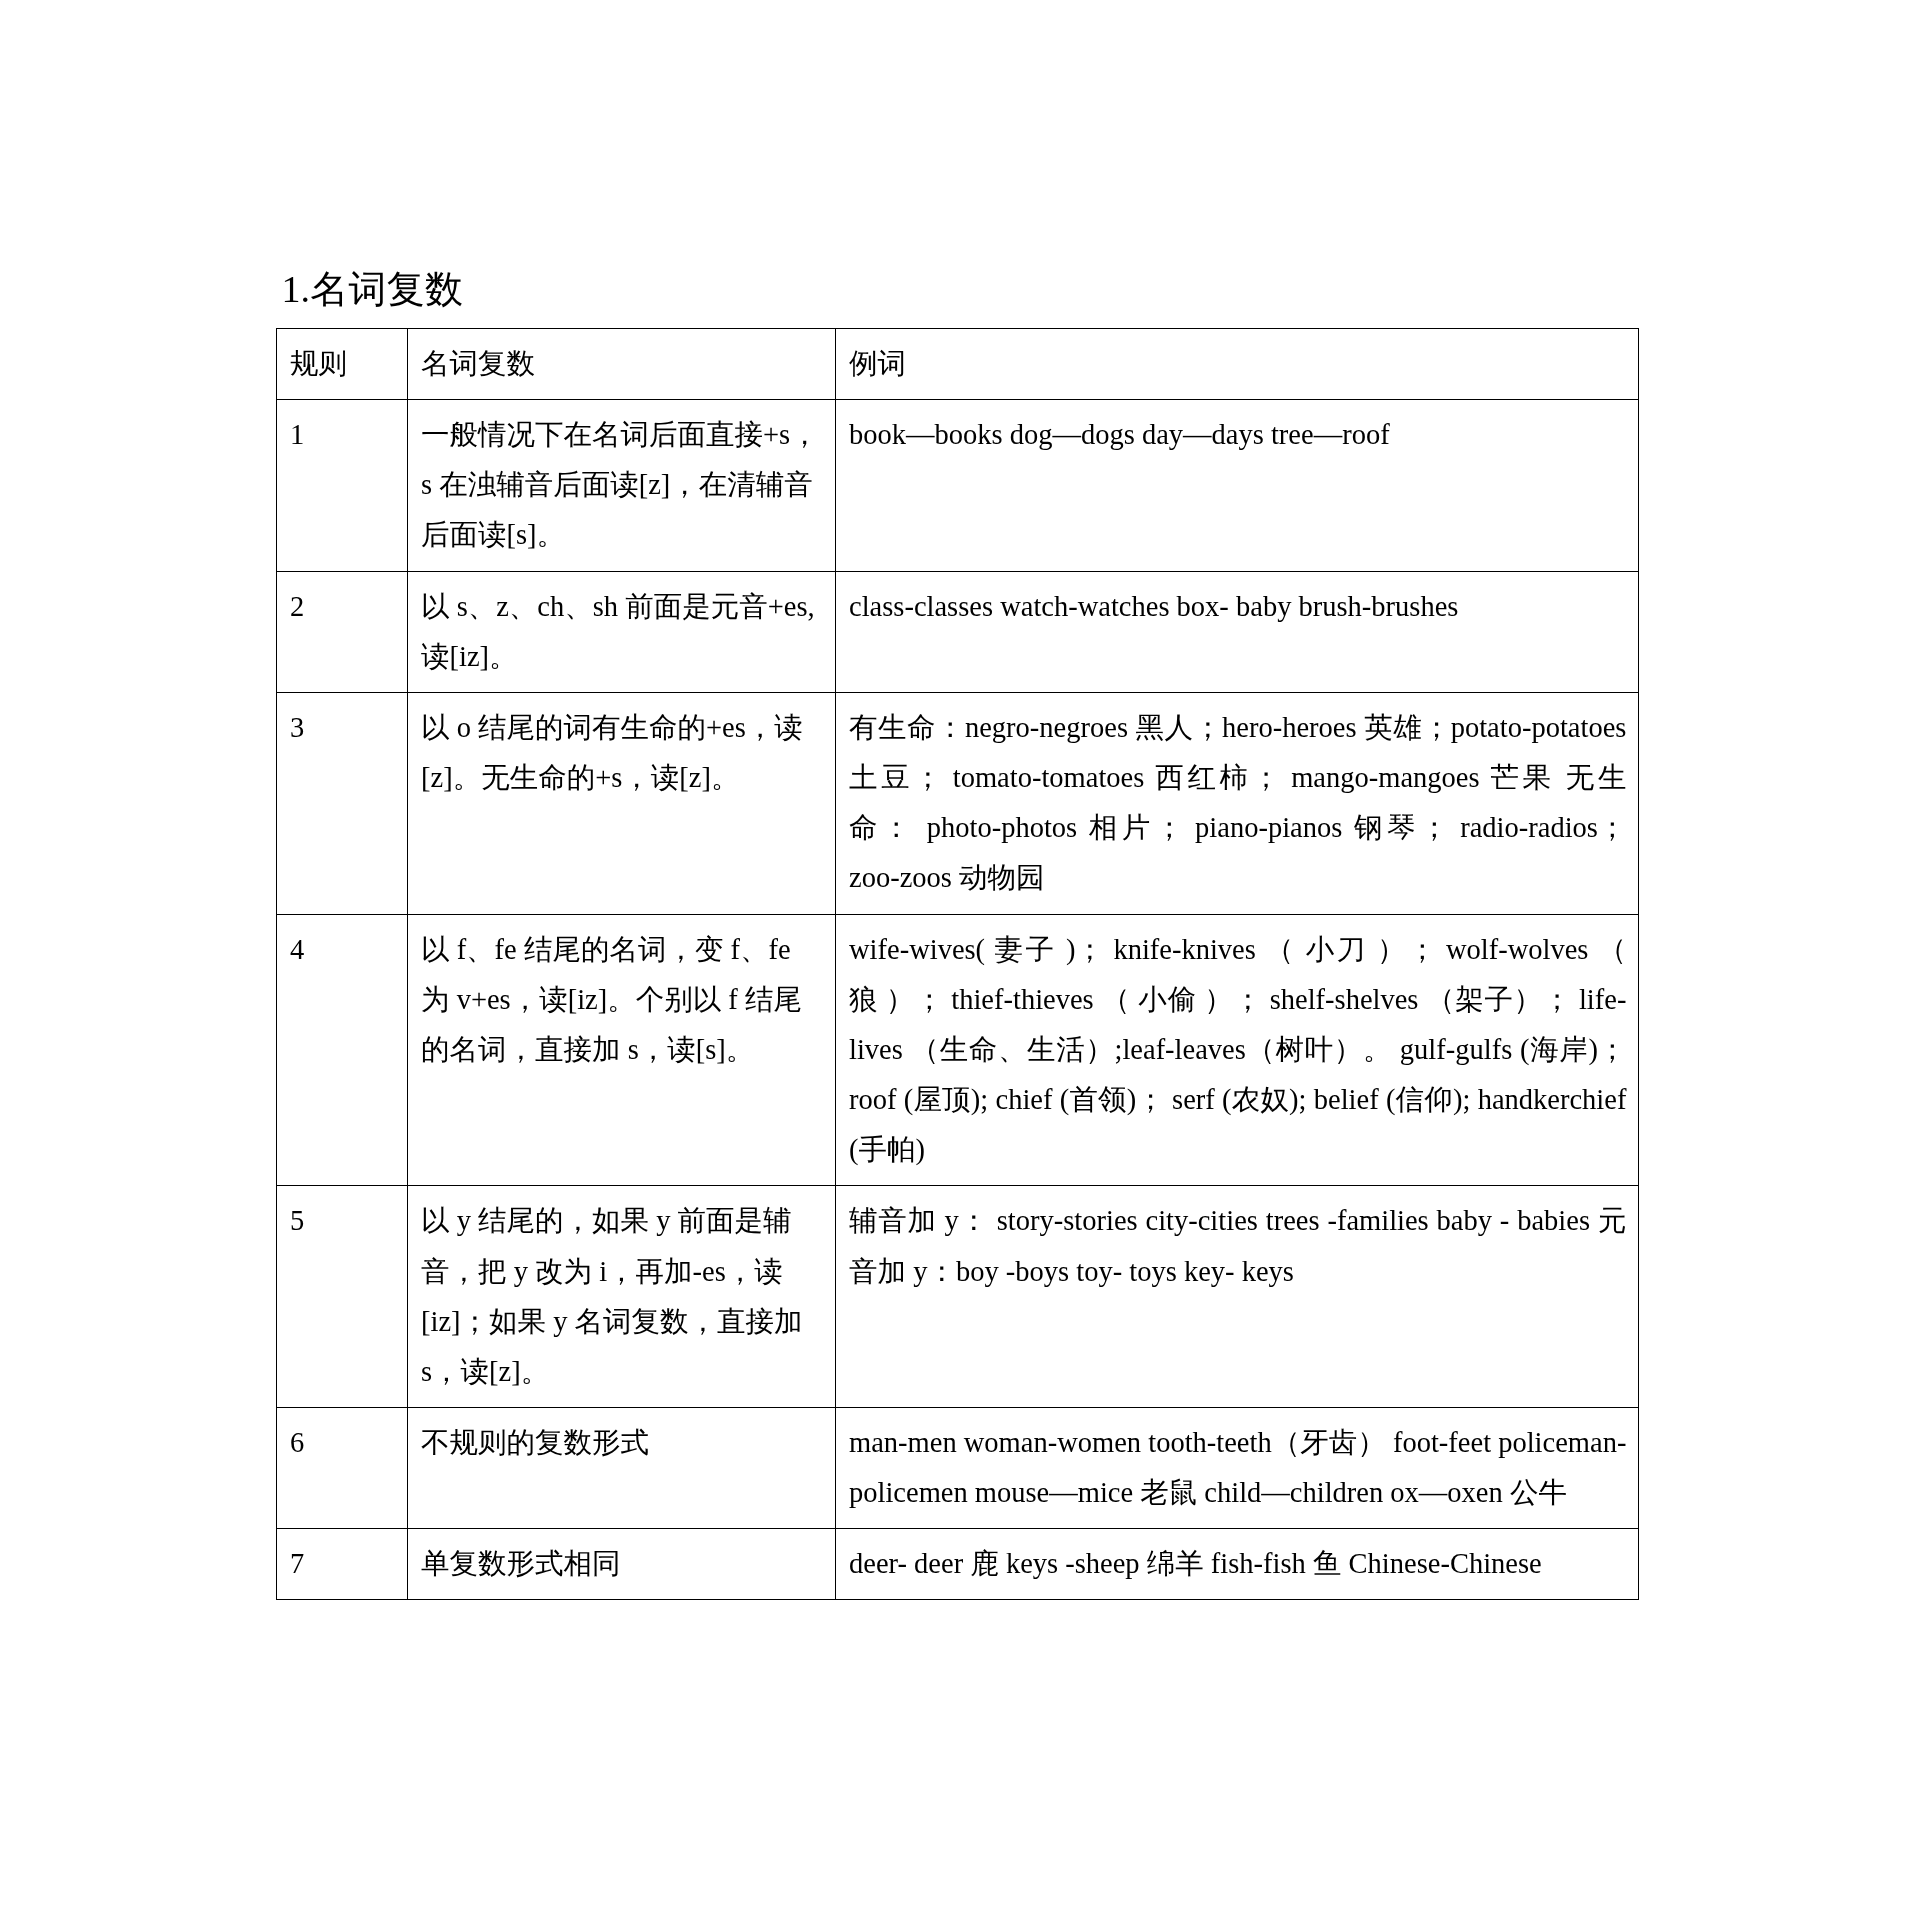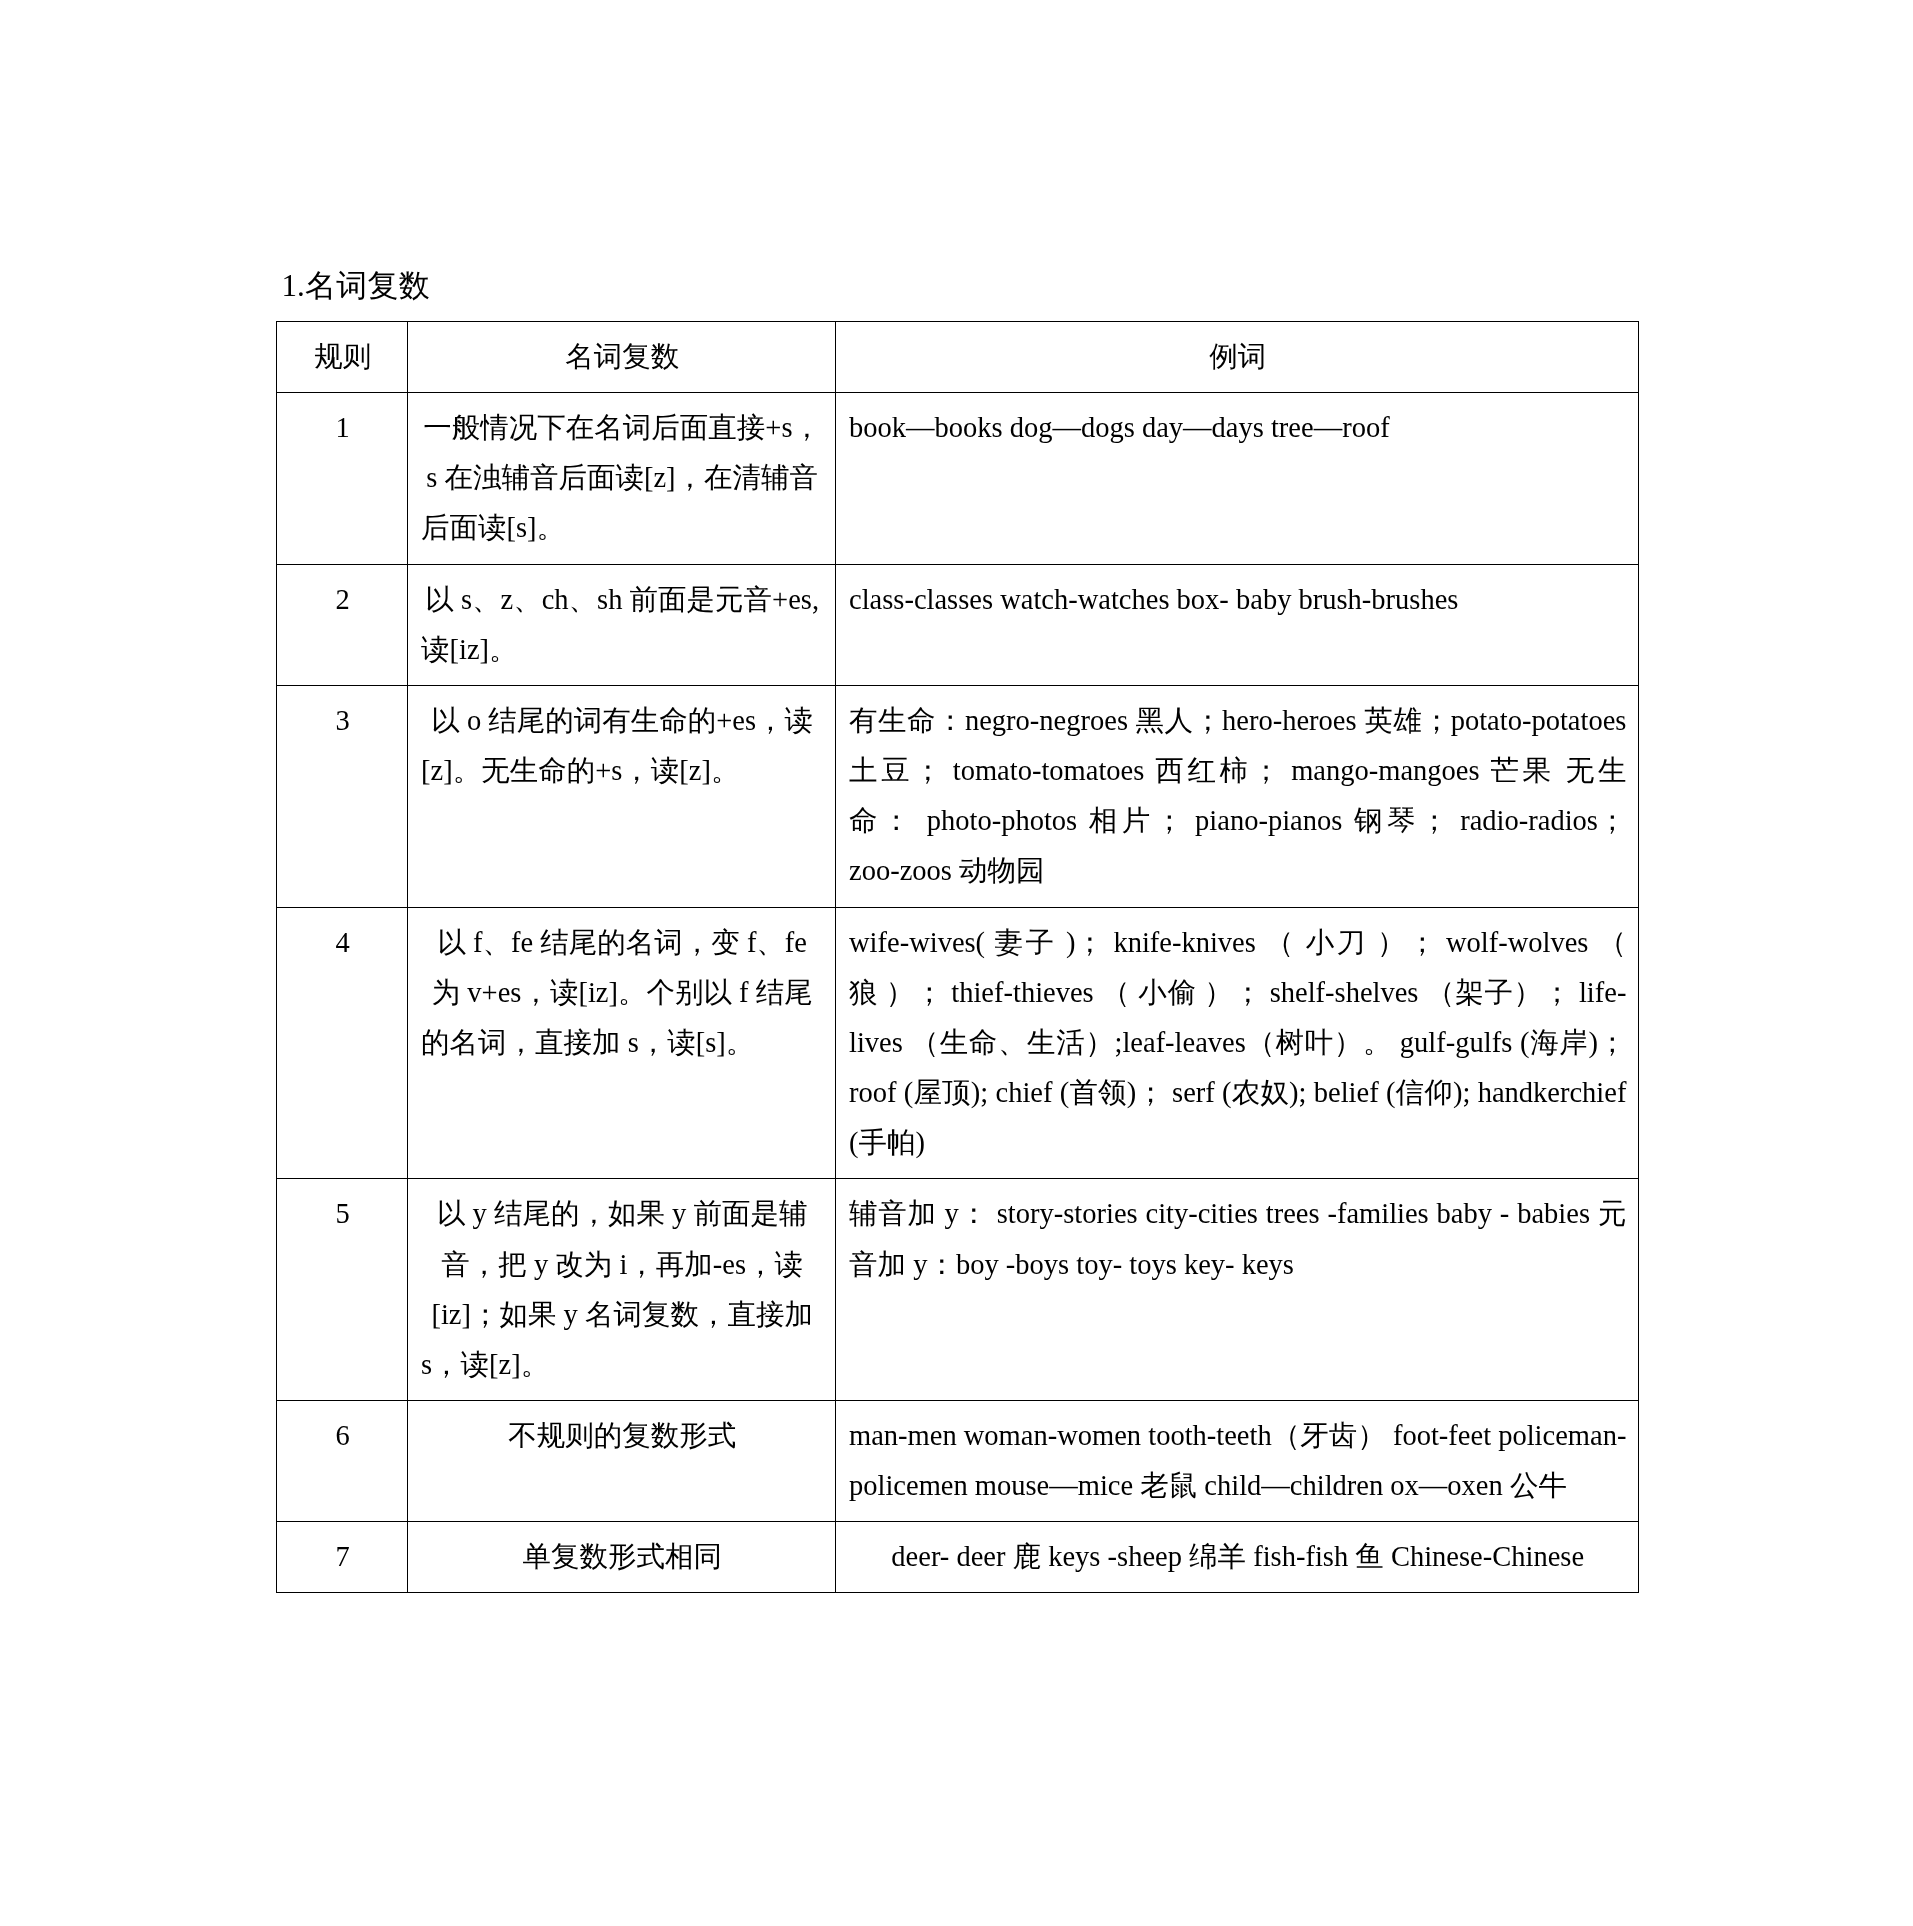--- a/index.html
+++ b/index.html
@@ -16,21 +16,21 @@
     -webkit-font-smoothing: antialiased;
   }
   .page {
     position: relative;
     width: 1913px;
     height: 2705px;
     box-sizing: border-box;
     padding: 270px 276px 0 276px;
   }
   .doc-heading {
-    font-size: 31px;
+    font-size: 38px;
     line-height: 1.0;
     margin: 0 0 20px 5.4px;
     font-weight: normal;
     letter-spacing: 0.2px;
   }
   table.plural-table {
     border-collapse: collapse;
     width: 1361px;
     table-layout: fixed;
     margin: 0;
@@ -40,21 +40,21 @@
   table.plural-table col.c-exam   { width: 803px; }
 
   table.plural-table th,
   table.plural-table td {
     border: 1.5px solid #000000;
     vertical-align: top;
     padding: 10px 11.6px 10px 13px;
     font-size: 28.5px;
     line-height: 1.76;
     font-weight: normal;
-    text-align: center;
+    text-align: left;
   }
   td.col-rule {
     padding-left: 13px;
   }
   .header-row td {
     padding-top: 13px;
     padding-bottom: 13px;
   }
   .just {
     text-align: justify;

